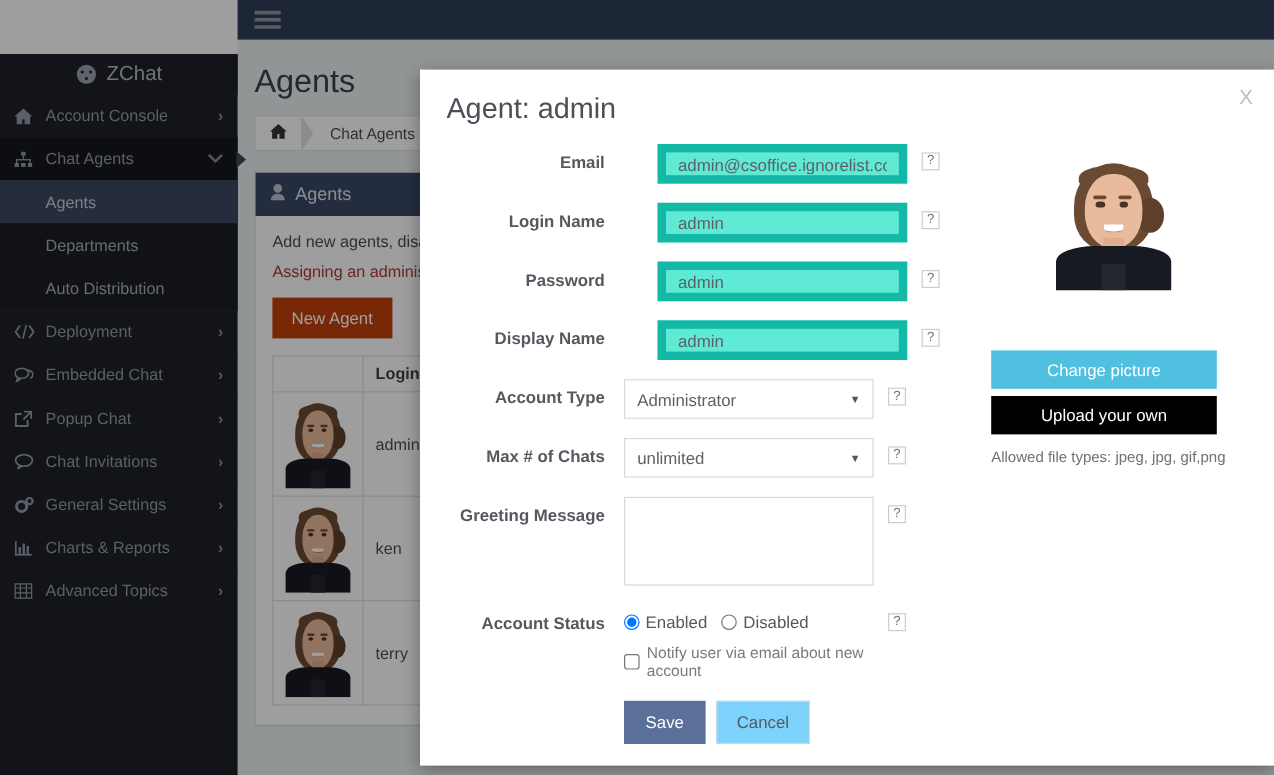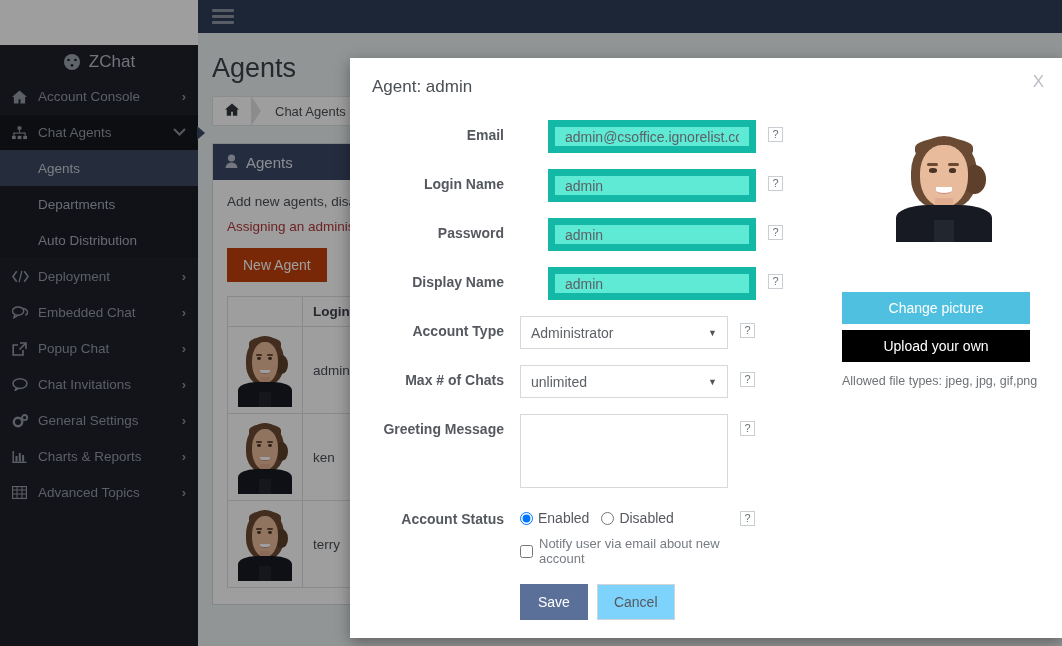--- a/index.html
+++ b/index.html
@@ -196,21 +196,21 @@
   }
   .modal {
     position: absolute; left: 350px; top: 58px;
     width: 712px; height: 580px;
     background: #fff;
     box-shadow: 0 4px 14px rgba(0,0,0,0.35);
     z-index: 11;
   }
   .modal-title {
     position: absolute; left: 22px; top: 19px;
-    font-size: 17px; color: #4a5056;
+    font-size: 24px; color: #4a5056;
   }
   .modal-close {
     position: absolute; right: 18px; top: 14px;
     font-size: 17px; color: #b9bec4; cursor: pointer;
     font-family: "Liberation Sans", sans-serif;
   }
   .form-wrap { position: absolute; left: 0; top: 62px; width: 470px; }
   .frow { display: flex; align-items: flex-start; margin-bottom: 16px; }
   .flabel {
     width: 170px; flex: 0 0 170px; text-align: right;
@@ -254,21 +254,21 @@
   .btn-save {
     background: #5b7099; color: #fff; border: none;
     padding: 9px 18px; font-size: 14px; cursor: pointer;
     font-family: inherit;
   }
   .btn-cancel {
     background: #7dd3fc; color: #55595f; border: 1px solid #d0d4d8;
     padding: 9px 16px; font-size: 14px; cursor: pointer;
     font-family: inherit;
   }
-  .pic-col { position: absolute; left: 492px; top: 74px; width: 220px; }
+  .pic-col { position: absolute; left: 476px; top: 74px; width: 220px; }
   .pic-box { width: 104px; height: 110px; margin: 0 auto 0 50px; }
   .pic-btn {
     display: block; width: 188px; margin: 0 0 6px 0;
     border: none; color: #fff; font-size: 14px;
     padding: 8px 0; text-align: center; cursor: pointer;
     font-family: inherit;
   }
   .pic-btn.change { background: #4fc0e0; margin-top: 50px; }
   .pic-btn.upload { background: #000000; }
   .pic-note { font-size: 12.5px; color: #6d7277; margin-top: 9px; line-height: 1.6; white-space: nowrap; }

